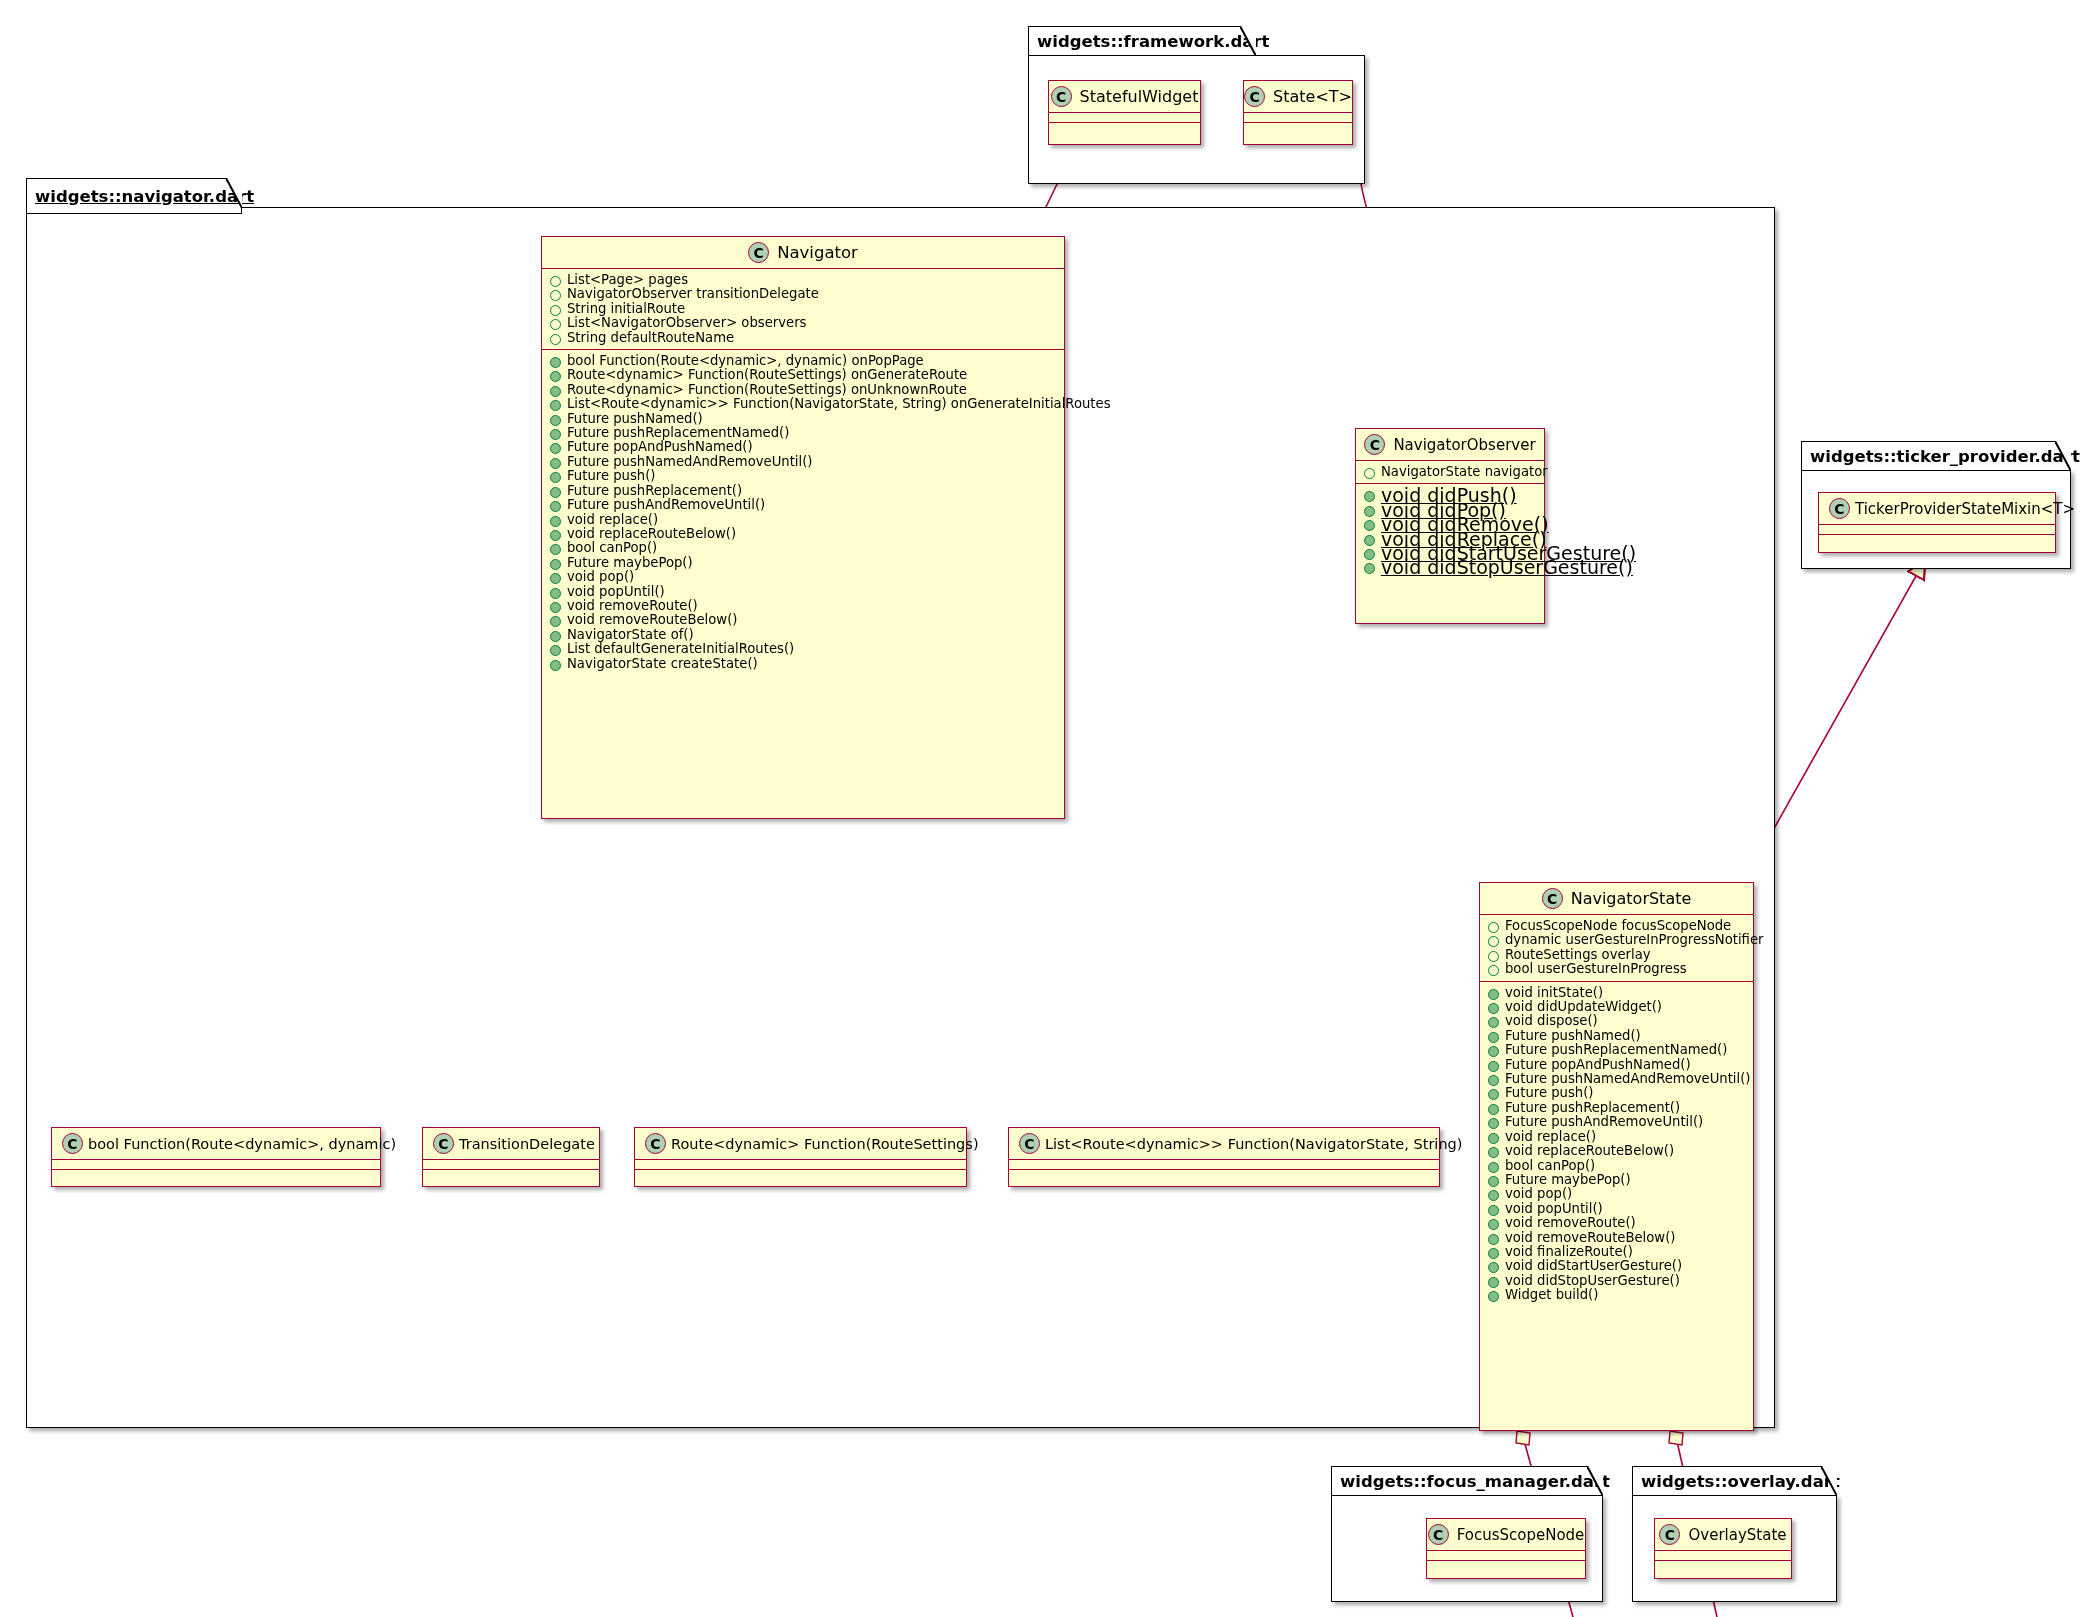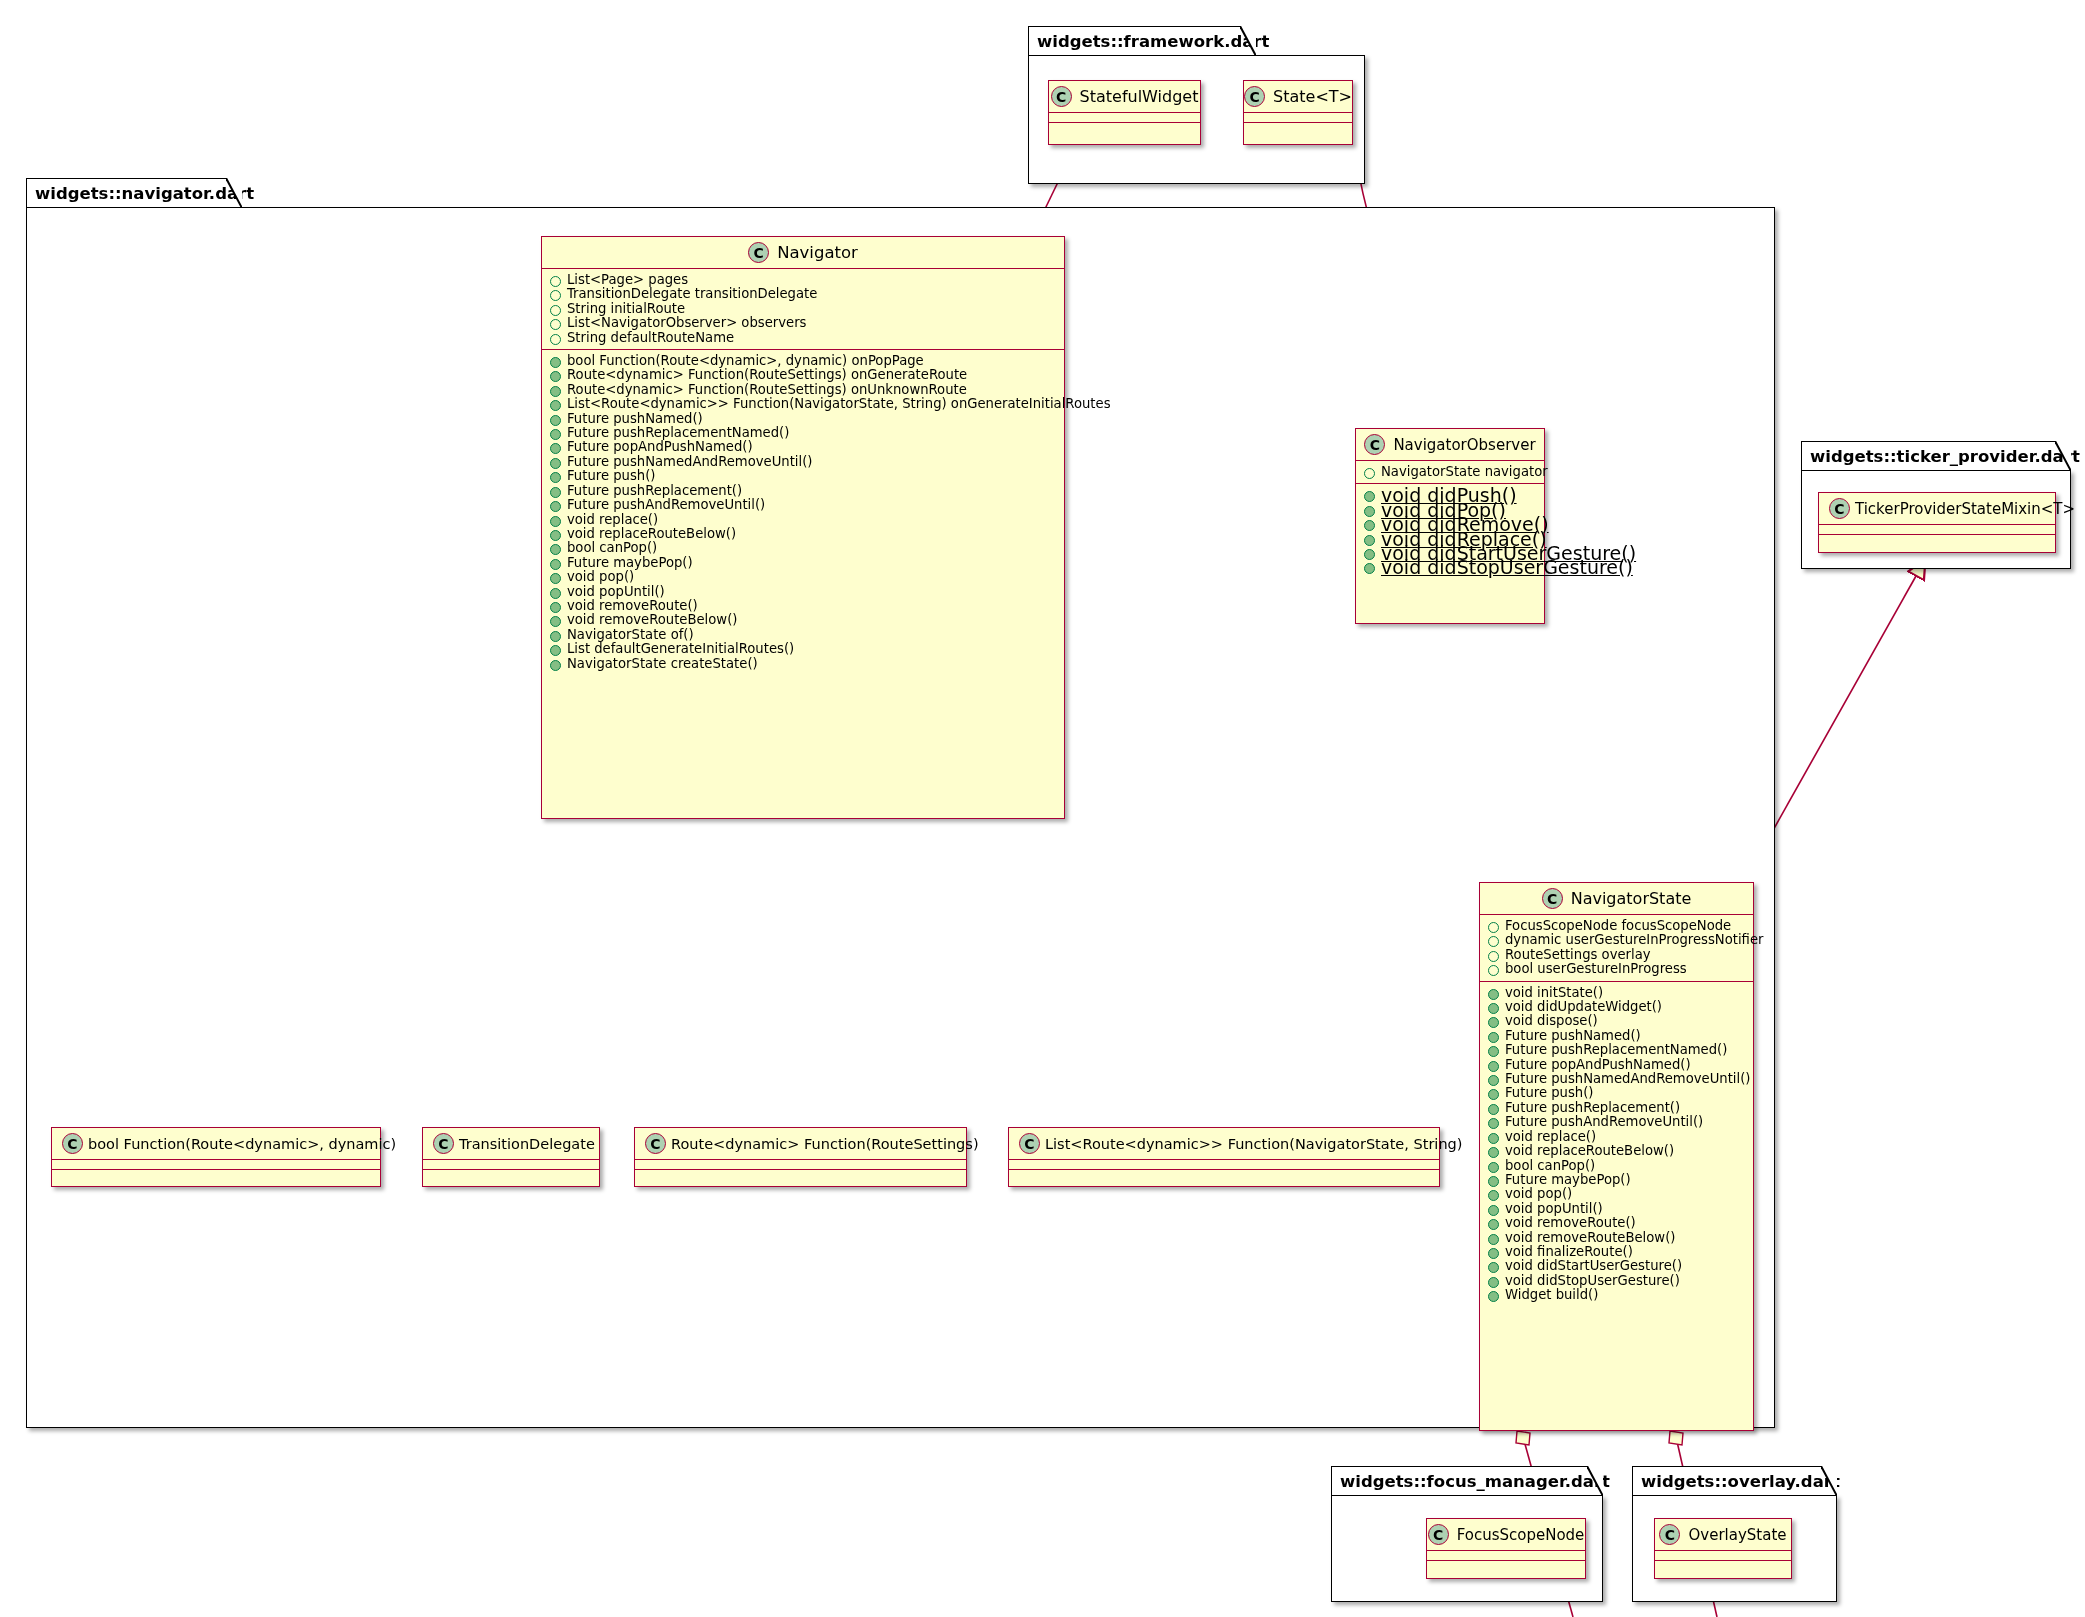--- a/index.html
+++ b/index.html
@@ -83,21 +83,21 @@
 <div class="pkg" style="left:1028px;top:55px;width:337px;height:129px;"></div>
 <div class="pkg-tab" style="left:1028px;top:26px;width:228px;height:30px;font-size:16.5px;">
   <span>widgets::framework.dart</span>
   <svg class="fold" viewBox="0 0 16 30" preserveAspectRatio="none">
     <path d="M0,0 L16,0 L16,30 z" fill="#FFFFFF" stroke="none"></path>
     <path d="M0,0 L16,30" stroke="#000" stroke-width="2" fill="none"></path>
   </svg>
 </div>
 
 <div class="pkg" style="left:26px;top:207px;width:1749px;height:1221px;"></div>
-<div class="pkg-tab" style="left:26px;top:178px;width:216px;height:30px;font-size:16.5px;">
+<div class="pkg-tab" style="left:26px;top:178px;width:216px;height:36px;font-size:16.5px;text-decoration:underline;">
   <span>widgets::navigator.dart</span>
   <svg class="fold" viewBox="0 0 16 30" preserveAspectRatio="none">
     <path d="M0,0 L16,0 L16,30 z" fill="#FFFFFF" stroke="none"></path>
     <path d="M0,0 L16,30" stroke="#000" stroke-width="2" fill="none"></path>
   </svg>
 </div>
 
 <div class="pkg" style="left:1801px;top:470px;width:270px;height:99px;"></div>
 <div class="pkg-tab" style="left:1801px;top:441px;width:270px;height:30px;font-size:16.5px;">
   <span>widgets::ticker_provider.dart</span>
@@ -186,21 +186,21 @@
     <span>Navigator</span>
   </div>
   <div class="sep"></div>
   <div class="cls-sec" style="font-size:13.2px;">
       <div class="row">
         <span class="mk pub-field"></span>
         <span class="txt">List&lt;Page&gt; pages</span>
       </div>
       <div class="row">
         <span class="mk pub-field"></span>
-        <span class="txt">TransitionDelegate transitionDelegate</span>
+        <span class="txt">NavigatorObserver transitionDelegate</span>
       </div>
       <div class="row">
         <span class="mk pub-field"></span>
         <span class="txt">String initialRoute</span>
       </div>
       <div class="row">
         <span class="mk pub-field"></span>
         <span class="txt">List&lt;NavigatorObserver&gt; observers</span>
       </div>
       <div class="row">

